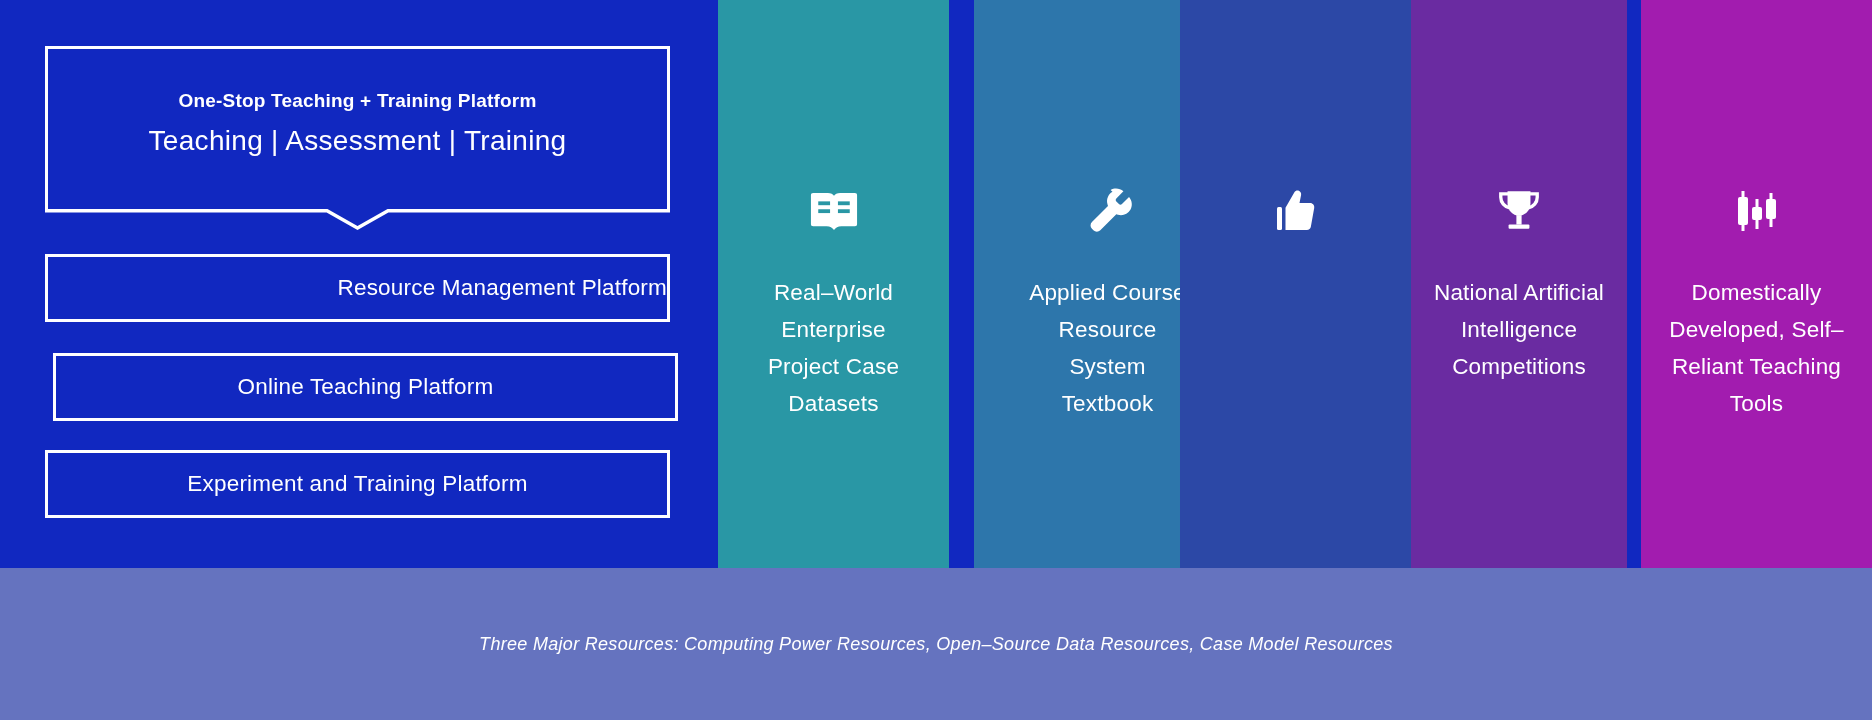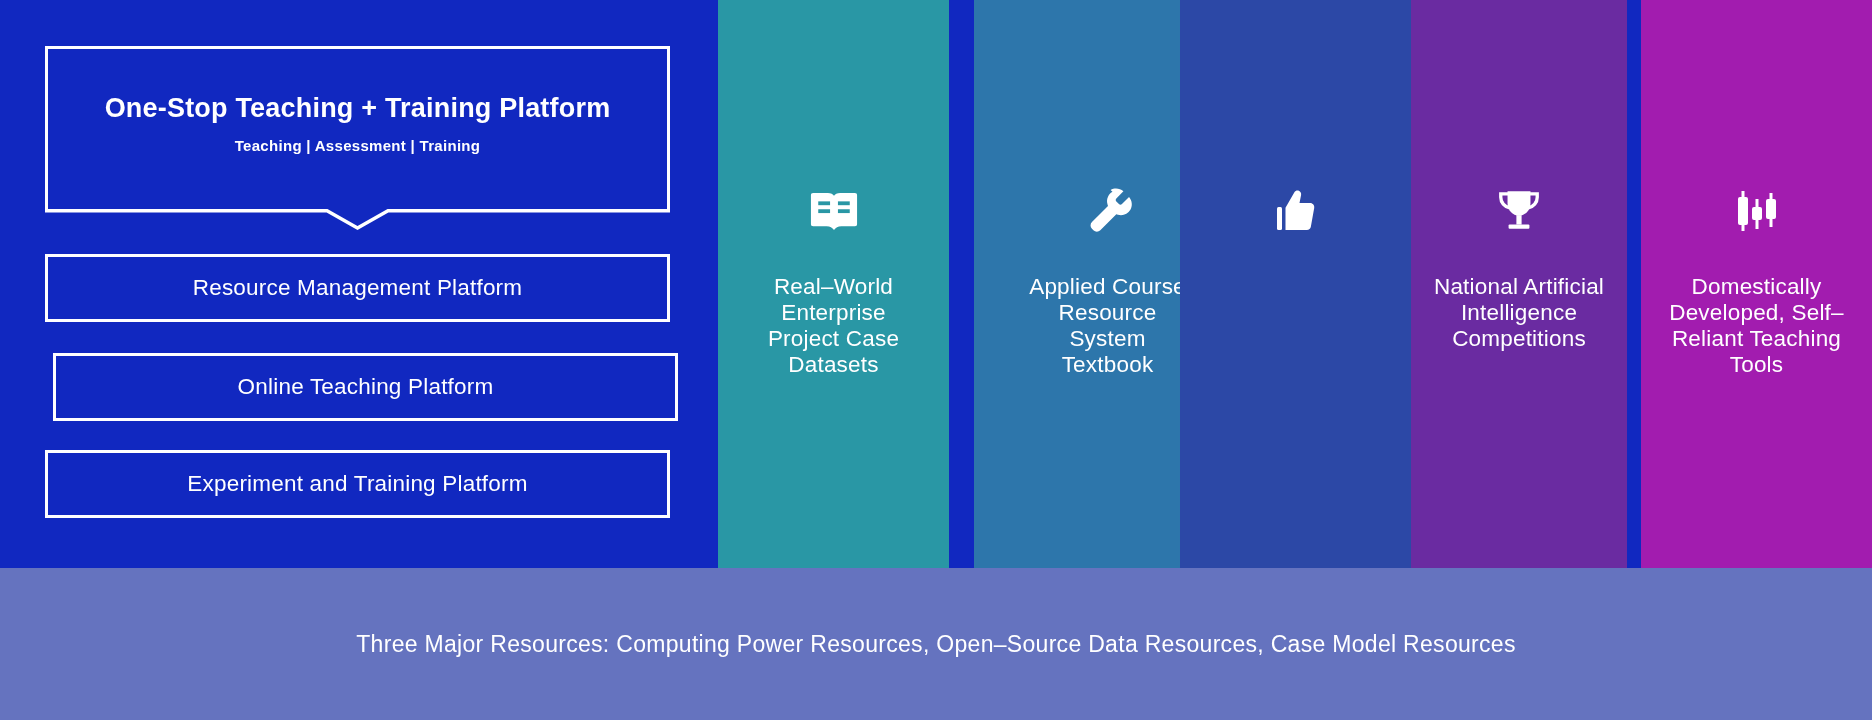--- a/index.html
+++ b/index.html
@@ -12,59 +12,59 @@
   .abs{position:absolute;}
 
   
   .left-panel{left:0;top:0;width:718px;height:568px;}
   .main-box{
     left:45px;top:46px;width:625px;height:166px;box-sizing:border-box;
     border:3.5px solid #fff;border-bottom:none;
     display:flex;flex-direction:column;align-items:center;justify-content:center;
     gap:13px;padding-bottom:14px;
   }
-  .main-box .title{font-size:27px;font-weight:bold;letter-spacing:.2px;}
-  .main-box .subtitle{font-size:15px;font-weight:700;letter-spacing:.3px;}
+  .main-box .title{font-size:19px;font-weight:bold;letter-spacing:.2px;}
+  .main-box .subtitle{font-size:28px;font-weight:400;letter-spacing:.3px;}
   .notch-svg{position:absolute;left:-3.5px;bottom:-20px;width:625px;height:23px;overflow:visible;}
 
   .stack-box{
     left:45px;width:625px;height:68px;box-sizing:border-box;
     border:3.5px solid #fff;
     display:flex;align-items:center;justify-content:center;
     font-size:22.5px;letter-spacing:.2px;
   }
-  .stack-box.b0{top:254px;}
+  .stack-box.b0{top:254px;justify-content:flex-end;}
   .stack-box.b1{top:353px;margin-left:8px;}
   .stack-box.b2{top:450px;}
 
   
   .column{top:0;height:568px;}
   .col-0{left:718px;width:231px;}
   .col-1{left:949px;width:267px;margin-left:25px;}
   .col-2{left:1180px;width:231px;}
   .col-3{left:1411px;width:216px;}
   .col-4{left:1641px;width:231px;}
   .col-icon{
     position:absolute;top:183px;left:0;right:0;height:56px;
     display:flex;align-items:center;justify-content:center;
   }
   .col-icon svg{display:block;}
   .col-label{
     position:absolute;top:274px;left:10px;right:10px;
-    text-align:center;font-size:22.5px;line-height:26px;
+    text-align:center;font-size:22.5px;line-height:37px;
     letter-spacing:.2px;white-space:pre-line;
   }
   .book-bar{fill:var(--col-bg,#2997a5);}
 
   
   .footer{
     left:0;top:568px;width:1872px;height:152px;
     display:flex;align-items:center;justify-content:center;
   }
-  .footer-text{font-size:23px;letter-spacing:.3px;}
+  .footer-text{font-size:18px;letter-spacing:.3px;font-style:italic;}
 </style>
 </head>
 <body>
 
 <div class="abs left-panel" style="background: rgb(17, 40, 192); --col-bg: #1128c0;">
 
   <div class="abs main-box">
     <div class="title">One-Stop Teaching + Training Platform</div>
     <div class="subtitle">Teaching | Assessment | Training</div>
     <svg class="notch-svg" viewBox="0 0 625 23" preserveAspectRatio="none">

